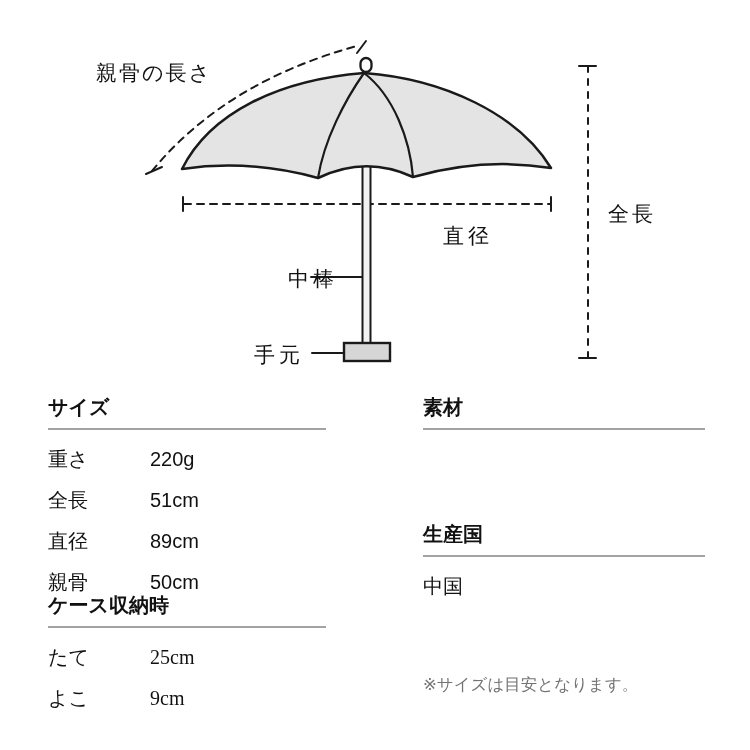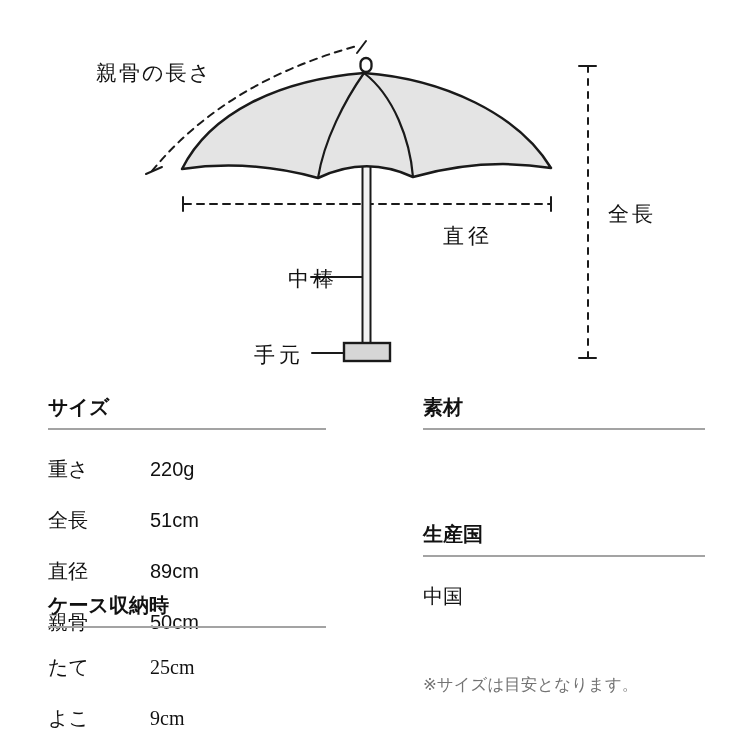--- a/index.html
+++ b/index.html
@@ -22,21 +22,21 @@
   }
   .sec { position: absolute; width: 278px; }
   .sec-h {
     font-size: 20px;
     font-weight: bold;
     line-height: 24px;
     padding-bottom: 9px;
     border-bottom: 2px solid #a3a3a3;
     white-space: nowrap;
   }
-  .row { display: flex; margin-top: 28px; font-size: 20px; line-height: 23px; white-space: nowrap; }
+  .row { display: flex; margin-top: 18px; font-size: 20px; line-height: 23px; white-space: nowrap; }
   .row .lb { width: 102px; flex-shrink: 0; }
   .note {
     position: absolute;
     font-size: 16.5px;
     color: #737373;
     white-space: nowrap;
   }
 </style>
 </head>
 <body>

